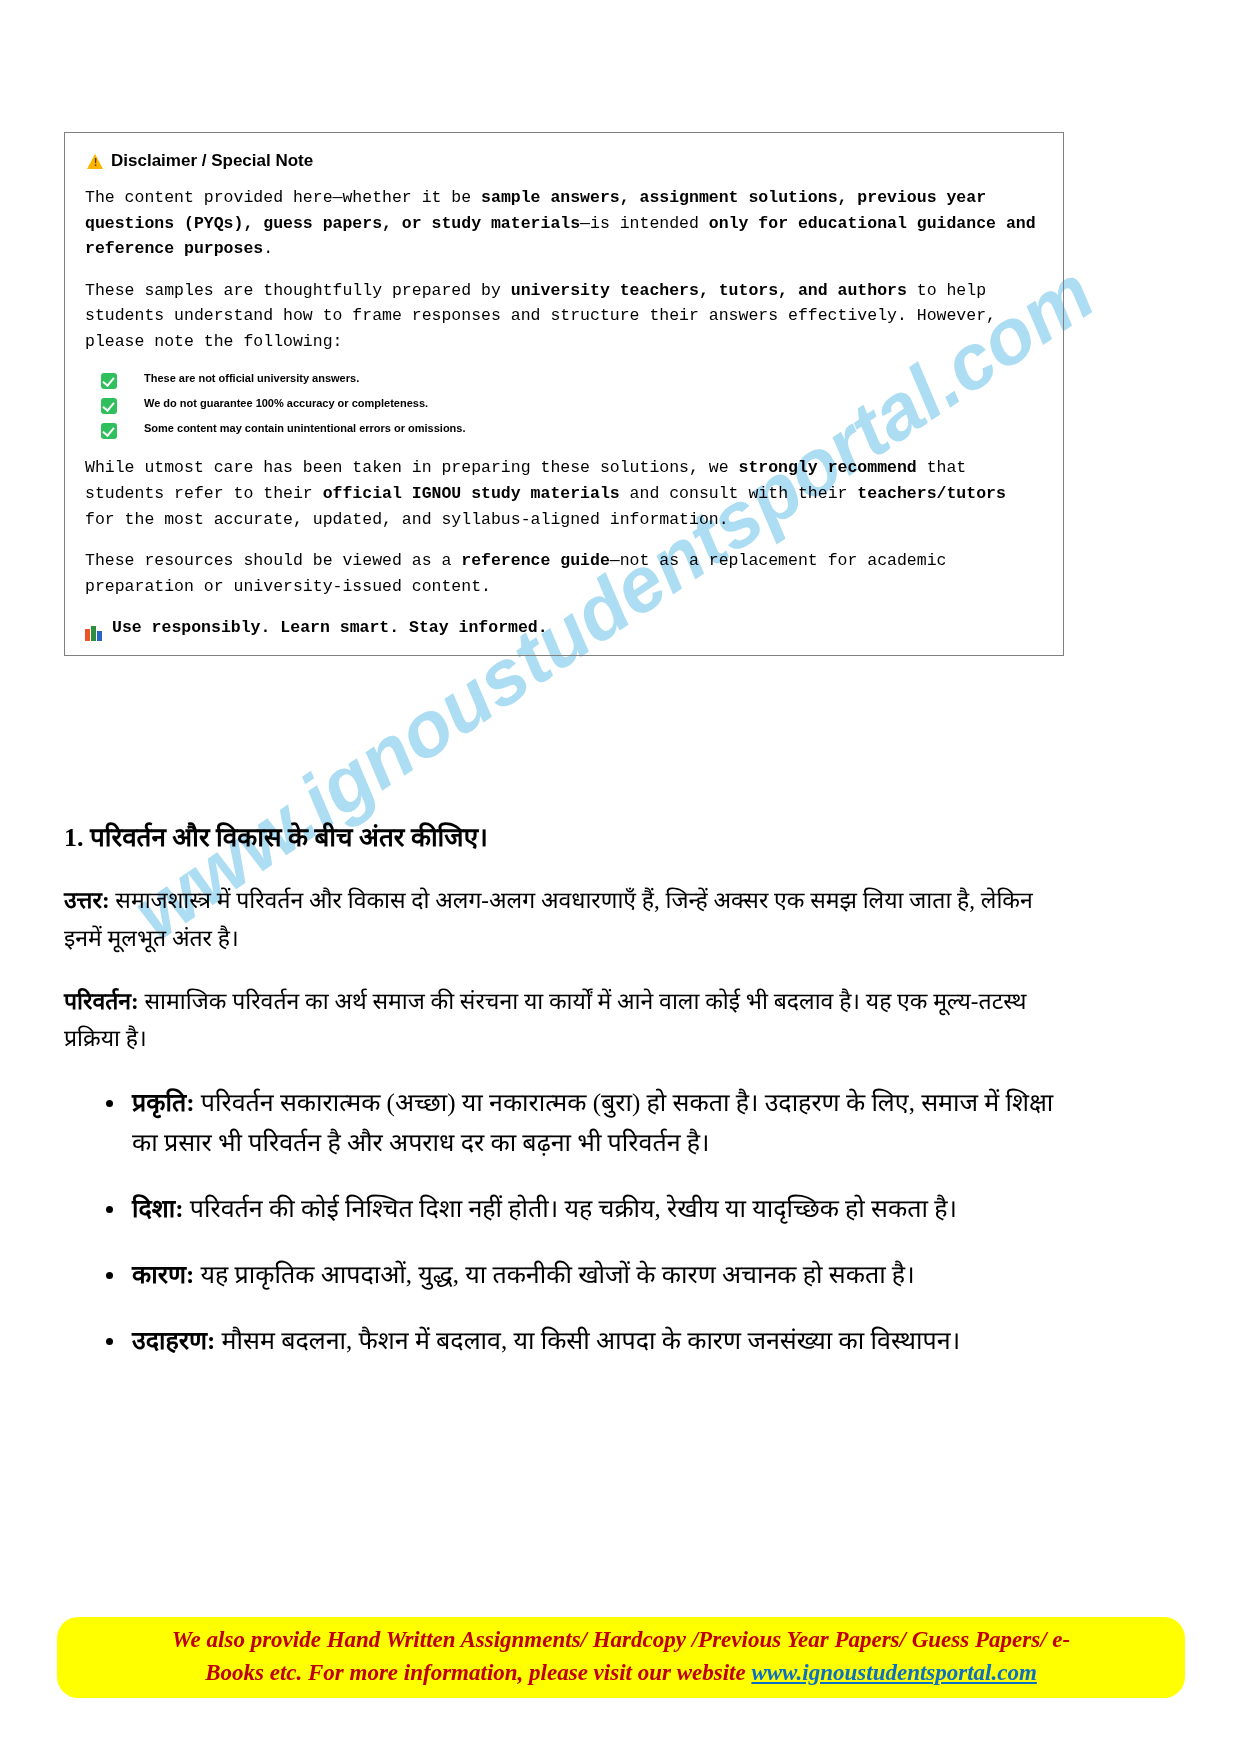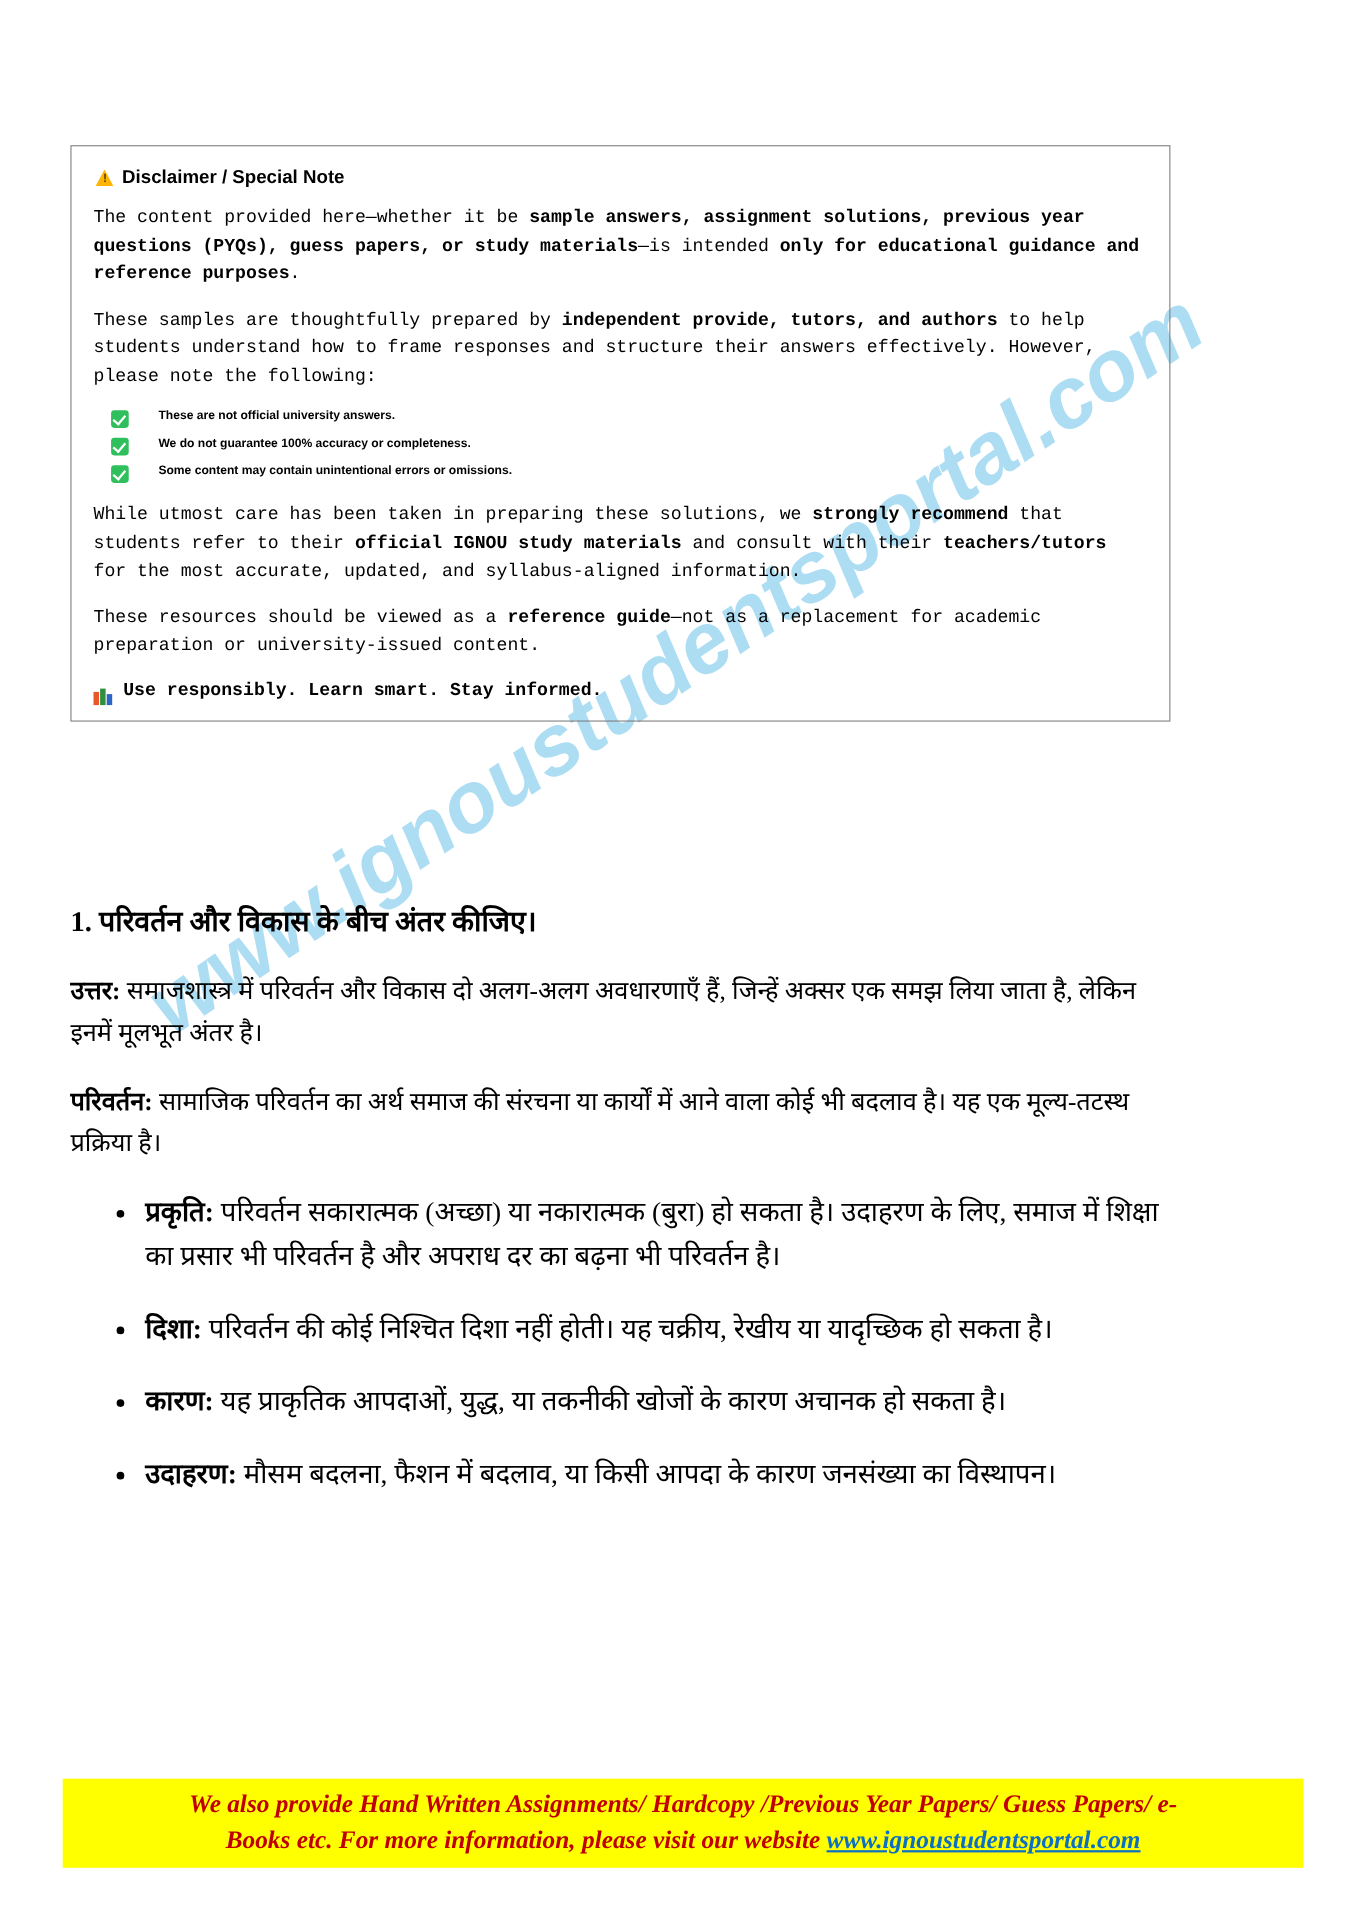--- a/index.html
+++ b/index.html
@@ -204,20 +204,21 @@
   .footer {
     position: absolute;
     left: 57px;
     top: 1617px;
     width: 1128px;
     box-sizing: border-box;
     background: #ffff00;
     padding: 7px 14px 9px 14px;
     text-align: center;
     z-index: 12;
+    border-radius: 21px;
   }
   .footer .fline {
     font-family: "Liberation Serif", serif;
     font-style: italic;
     font-weight: bold;
     font-size: 23px;
     line-height: 1.42;
     color: #c00000;
   }
   .footer .flink {
@@ -235,21 +236,21 @@
   <div class="dtitle">
     <span class="warn-ico"></span>
     <span>Disclaimer / Special Note</span>
   </div>
 
   <p>
     <span>The content provided here—whether it be </span><b>sample answers, assignment solutions, previous year questions (PYQs), guess papers, or study materials</b><span>—is intended </span><b>only for educational guidance and reference purposes</b><span>.</span>
   </p>
 
   <p>
-    <span>These samples are thoughtfully prepared by </span><b>independent provide, tutors, and authors</b><span> to help students understand how to frame responses and structure their answers effectively. However, please note the following:</span>
+    <span>These samples are thoughtfully prepared by </span><b>university teachers, tutors, and authors</b><span> to help students understand how to frame responses and structure their answers effectively. However, please note the following:</span>
   </p>
 
   <ul class="checks">
     <li>
       <span class="chk"></span>
       <span>These are not official university answers.</span>
     </li>
     <li>
       <span class="chk"></span>
       <span>We do not guarantee 100% accuracy or completeness.</span>

